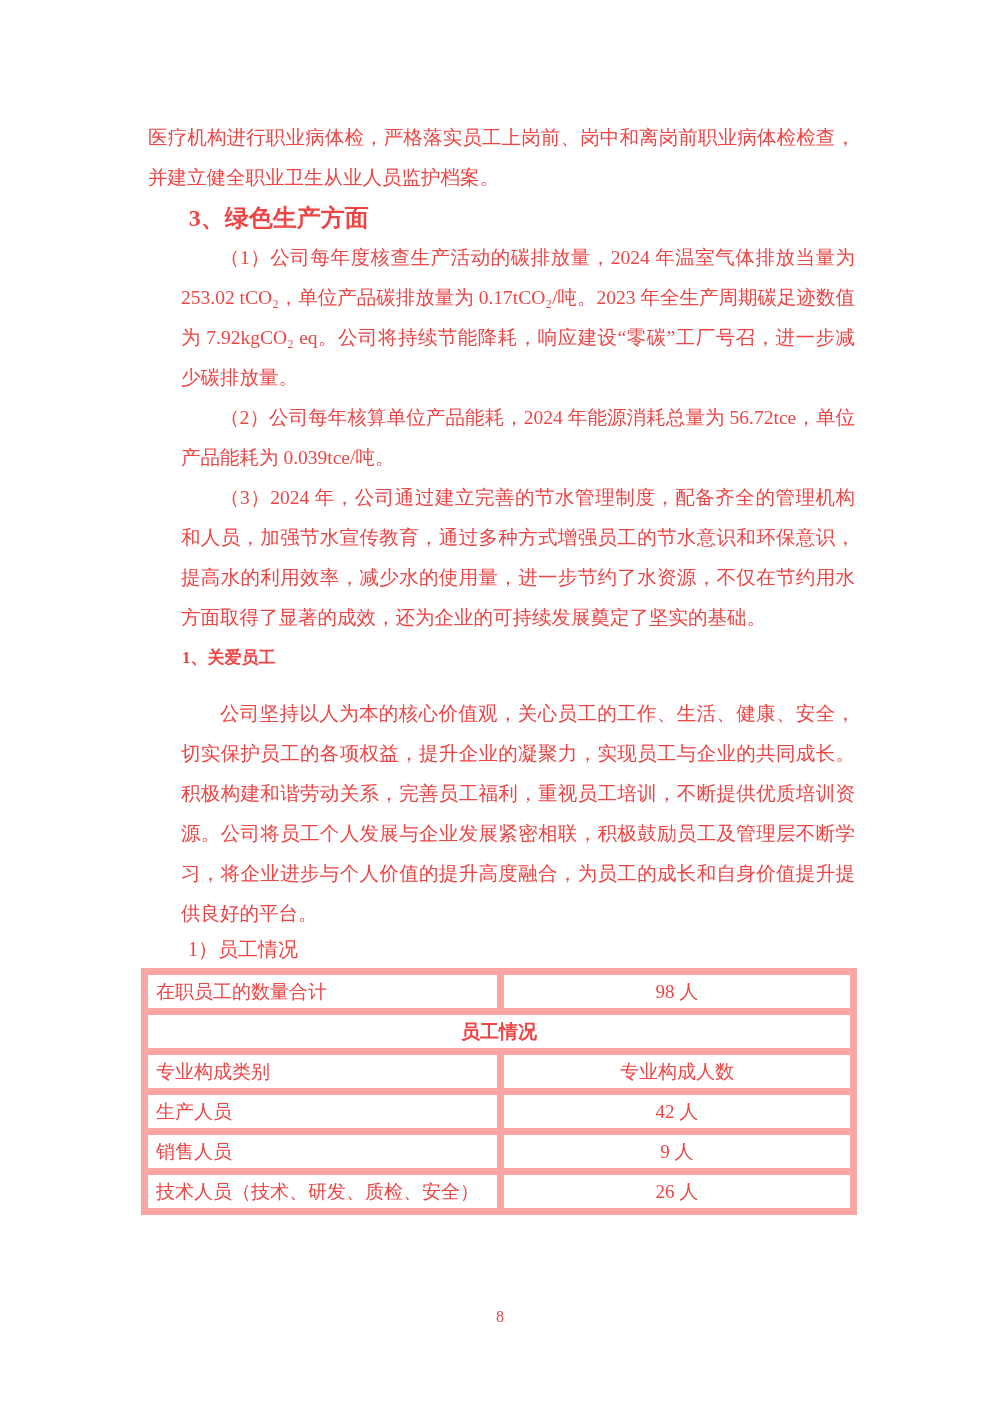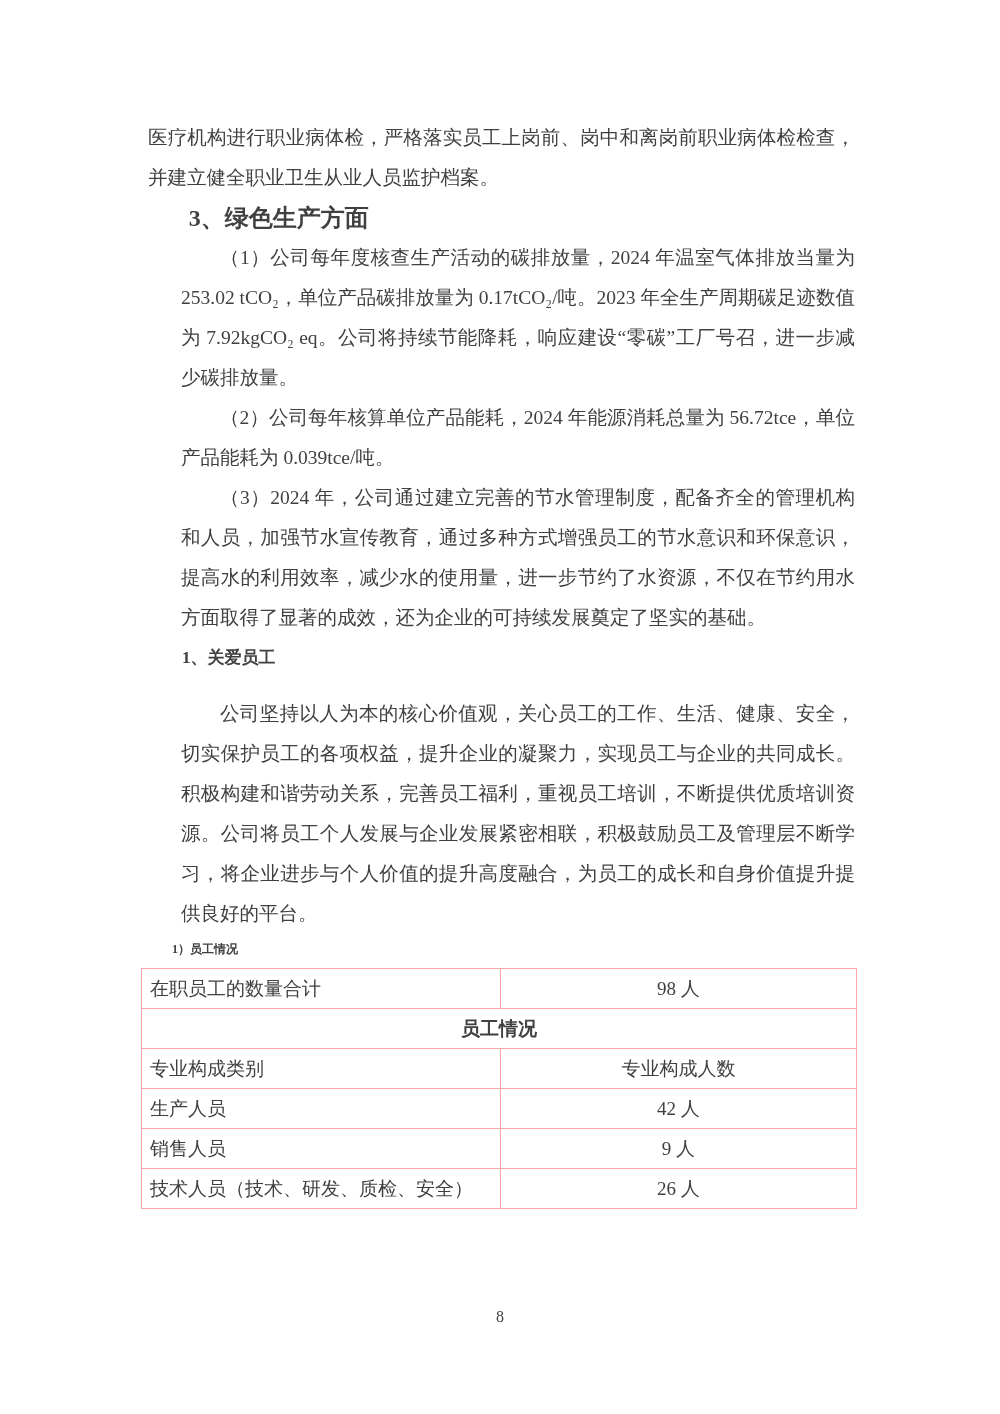--- a/index.html
+++ b/index.html
@@ -5,21 +5,21 @@
   html, body {
     margin: 0;
     padding: 0;
     background: #ffffff;
   }
   .page {
     position: relative;
     width: 1000px;
     height: 1414px;
     background: #ffffff;
-    color: #404040;
+    color: #ef4444;
     font-family: "Liberation Serif", "DejaVu Serif", serif;
     overflow: hidden;
   }
   .content {
     position: absolute;
     left: 148px;
     top: 118px;
     width: 707px;
   }
   p.body {
@@ -45,33 +45,33 @@
   }
   h2.care {
     margin: 0 0 16px 0;
     font-size: 17px;
     line-height: 40px;
     font-weight: bold;
     text-indent: 2em;
   }
   h4.staff {
     margin: 0 0 4px 0;
-    font-size: 12px;
+    font-size: 20px;
     line-height: 30px;
-    font-weight: bold;
+    font-weight: normal;
     text-indent: 2em;
   }
   table.emp {
     width: 716px;
     margin-left: -7px;
     border-collapse: collapse;
     table-layout: fixed;
   }
   table.emp td {
-    border: 1px solid #fca5a5;
+    border: 7px solid #fca5a5;
     height: 40px;
     box-sizing: border-box;
     font-size: 19px;
     padding: 0 8px;
     vertical-align: middle;
   }
   td.c1 { width: 50.2%; text-align: left; padding-left: 10px; }
   td.c2 { width: 49.8%; text-align: center; }
   td.merged { text-align: center; font-weight: bold; }
   .page-number {

